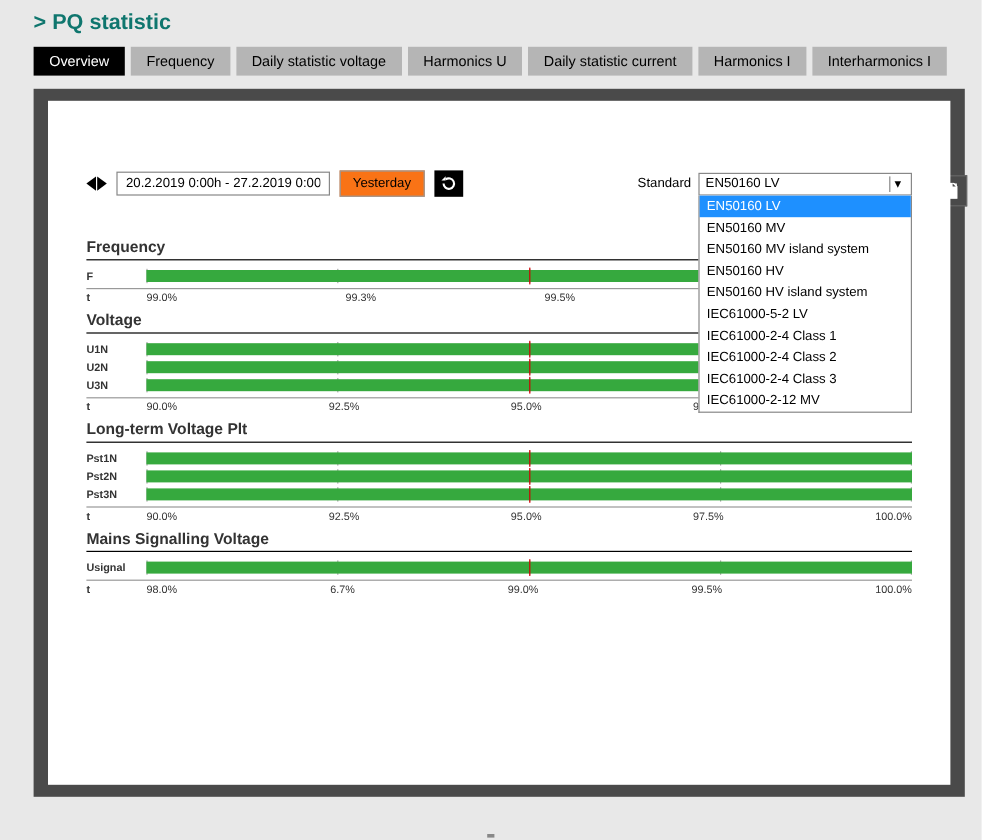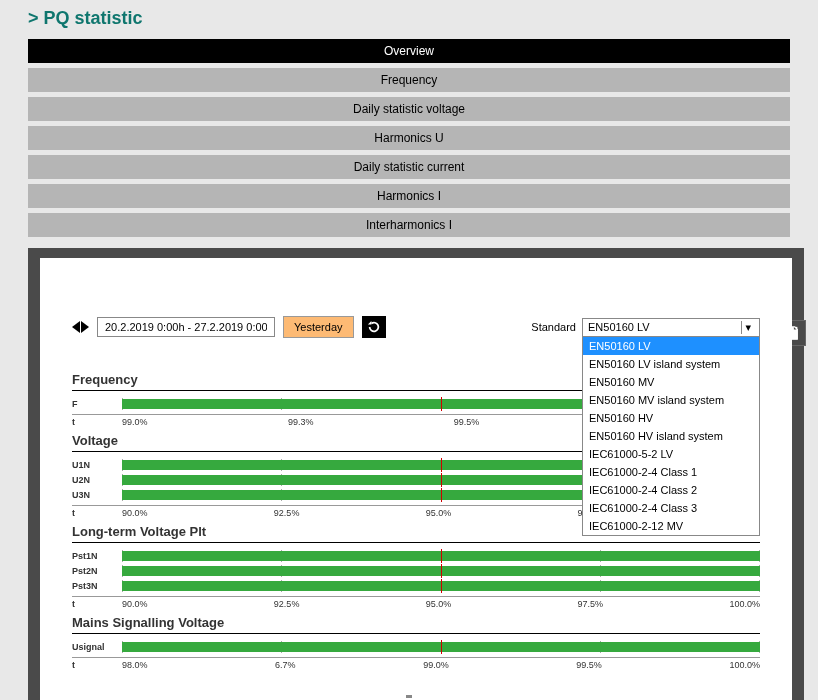--- a/index.html
+++ b/index.html
@@ -1,36 +1,36 @@
 <!DOCTYPE html>
 <html><head>
   <meta charset="utf-8">
   <style>
     * { box-sizing: border-box; margin: 0; padding: 0; font-family: Arial, sans-serif; }
     body { background: #e8e8e8; width: 818px; height: 700px; overflow: hidden; position: relative; }
     
     .page-header { color: #0f766e; font-size: 18px; font-weight: 600; padding: 8px 28px 10px; }
     
-    .tab-row { padding: 0 28px 5px; display: flex; flex-wrap: wrap; gap: 5px; flex-direction: column; }
+    .tab-row { padding: 0 28px 5px; display: flex; flex-wrap: wrap; gap: 5px; }
     .tab { background: #b5b5b5; color: #000; padding: 5px 13px; font-size: 12px; cursor: pointer; border: none; }
     .tab.active { background: #000; color: #fff; }
     
     .panel-wrapper { margin: 6px 14px 0 28px; background: #4a4a4a; padding: 10px 12px; position: relative; height: 590px; }
     .panel-inner { background: #fff; height: 100%; overflow: hidden; position: relative; }
     .panel-content { padding: 58px 32px 0; }
     
     .export-badge { position: absolute; top: 72px; right: -2px; width: 26px; height: 26px; background: #4a4a4a; border: 1px solid #666; display: flex; align-items: center; justify-content: center; cursor: pointer; }
     .export-badge svg { width: 14px; height: 14px; }
     
     .toolbar { display: flex; align-items: center; gap: 8px; margin-bottom: 34px; position: relative; }
     .arrows { display: flex; gap: 1px; cursor: pointer; }
     .arrow-left { width: 0; height: 0; border-top: 6px solid transparent; border-bottom: 6px solid transparent; border-right: 8px solid #000; }
     .arrow-right { width: 0; height: 0; border-top: 6px solid transparent; border-bottom: 6px solid transparent; border-left: 8px solid #000; }
     .date-input { background: #fff; border: 1px solid #888; padding: 3px 7px; font-size: 11px; width: 178px; }
-    .btn-yesterday { background: #fdba74; border: 1px solid #999; padding: 4px 10px; font-size: 11px; cursor: pointer; }
+    .btn-yesterday { background: #f97316; border: 1px solid #999; padding: 4px 10px; font-size: 11px; cursor: pointer; }
     .btn-refresh { background: #000; border: none; width: 24px; height: 22px; display: flex; align-items: center; justify-content: center; cursor: pointer; }
     .btn-refresh svg { width: 14px; height: 14px; }
     
     .std-group { margin-left: auto; display: flex; align-items: flex-start; gap: 6px; position: relative; }
     .std-label { font-size: 11px; padding-top: 3px; }
     .std-select-box { position: relative; width: 178px; }
     .std-select { border: 1px solid #888; background: #fff; padding: 2px 5px; font-size: 11px; display: flex; justify-content: space-between; align-items: center; cursor: pointer; }
     .std-select .dd { border-left:1px solid #888; padding:0 3px; margin-left:4px; }
     .std-drop { position: absolute; top: 100%; left: 0; right: 0; background: #fff; border: 1px solid #888; border-top: none; z-index: 10; }
     .std-opt { font-size: 11px; padding: 3px 6px; cursor: pointer; }
@@ -93,21 +93,20 @@
       </button>
       <div class="std-group">
         <span class="std-label">Standard</span>
         <div class="std-select-box">
           <div class="std-select">
             <span>EN50160 LV</span>
             <span class="dd">▾</span>
           </div>
           <div class="std-drop" id="stdopts">
                 <div class="std-opt sel">EN50160 LV</div>
-                <div class="std-opt">EN50160 LV island system</div>
                 <div class="std-opt">EN50160 MV</div>
                 <div class="std-opt">EN50160 MV island system</div>
                 <div class="std-opt">EN50160 HV</div>
                 <div class="std-opt">EN50160 HV island system</div>
                 <div class="std-opt">IEC61000-5-2 LV</div>
                 <div class="std-opt">IEC61000-2-4 Class 1</div>
                 <div class="std-opt">IEC61000-2-4 Class 2</div>
                 <div class="std-opt">IEC61000-2-4 Class 3</div>
                 <div class="std-opt">IEC61000-2-12 MV</div>
               </div>

